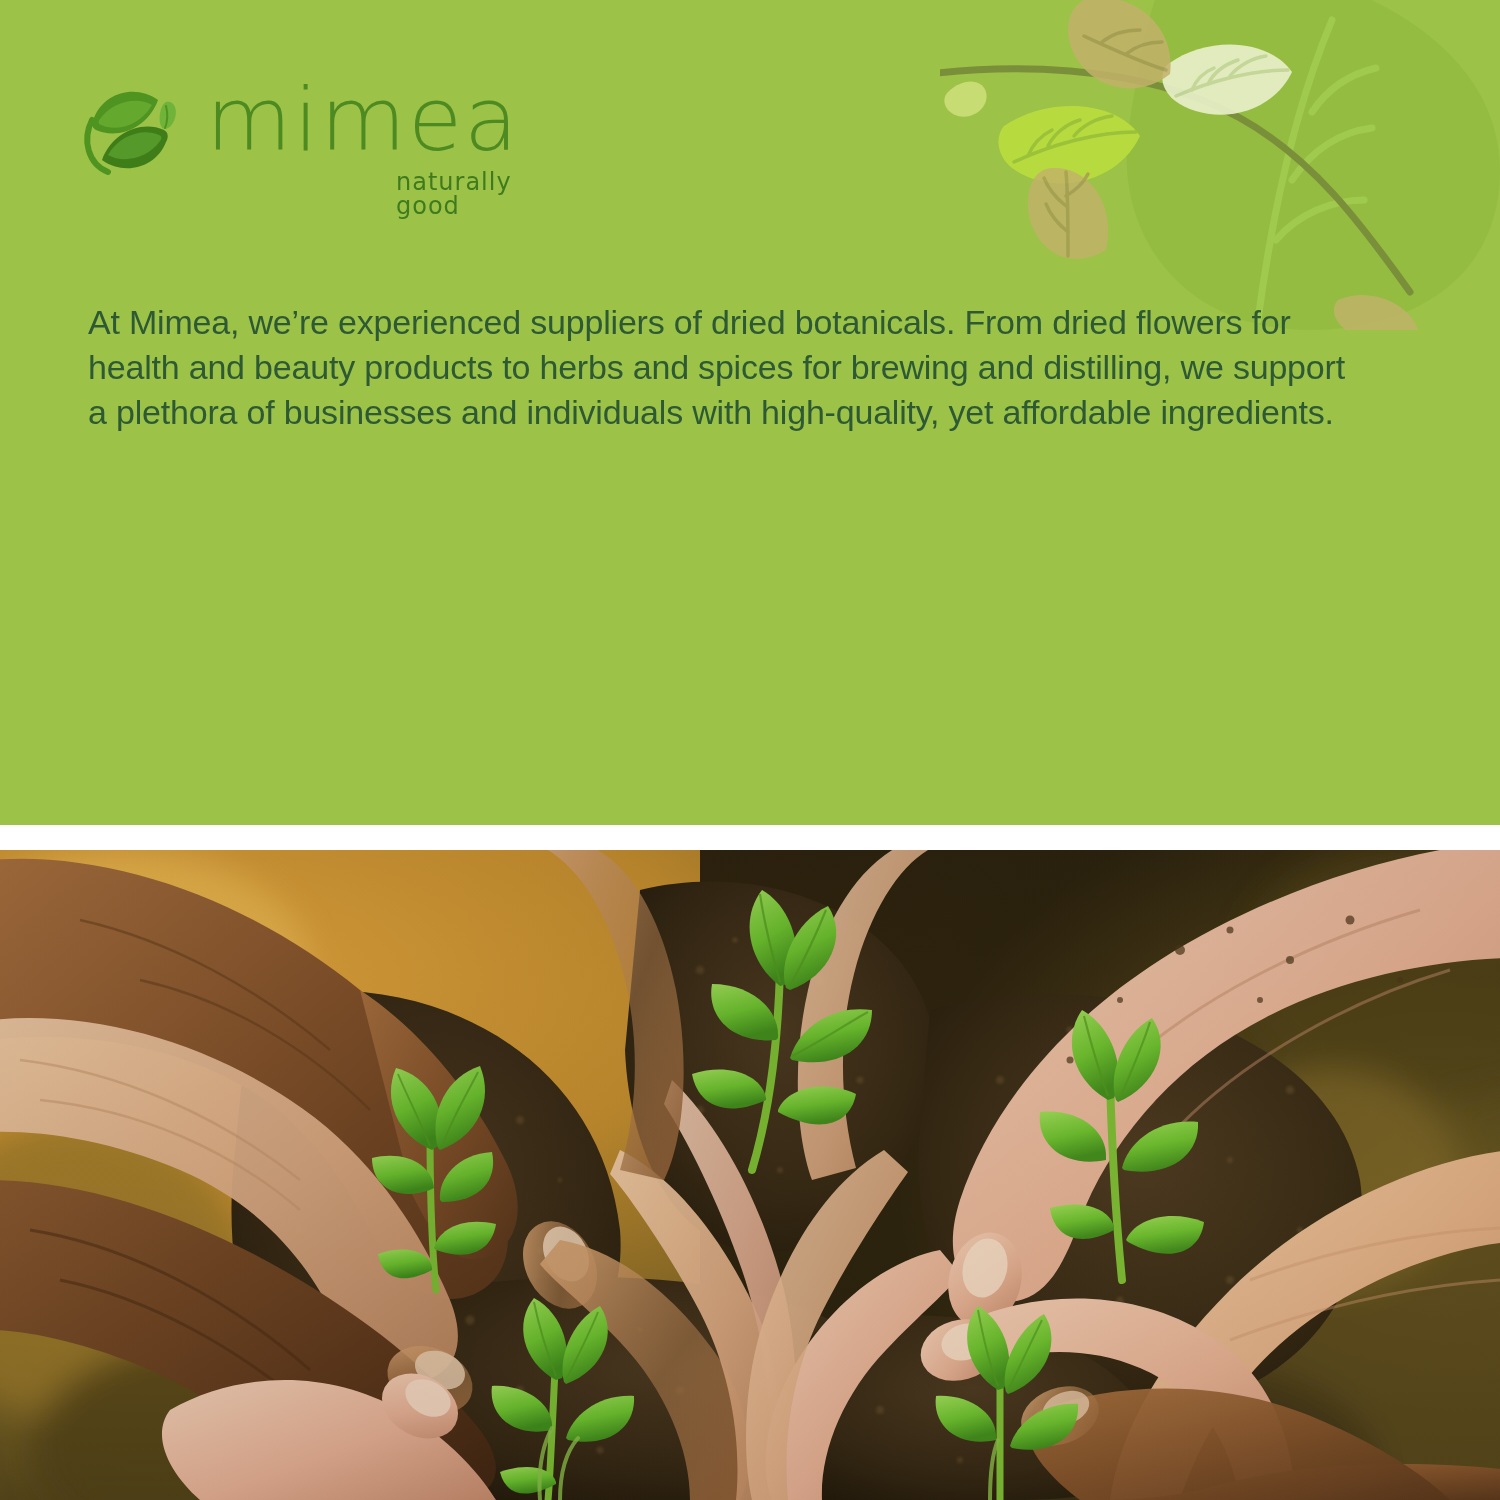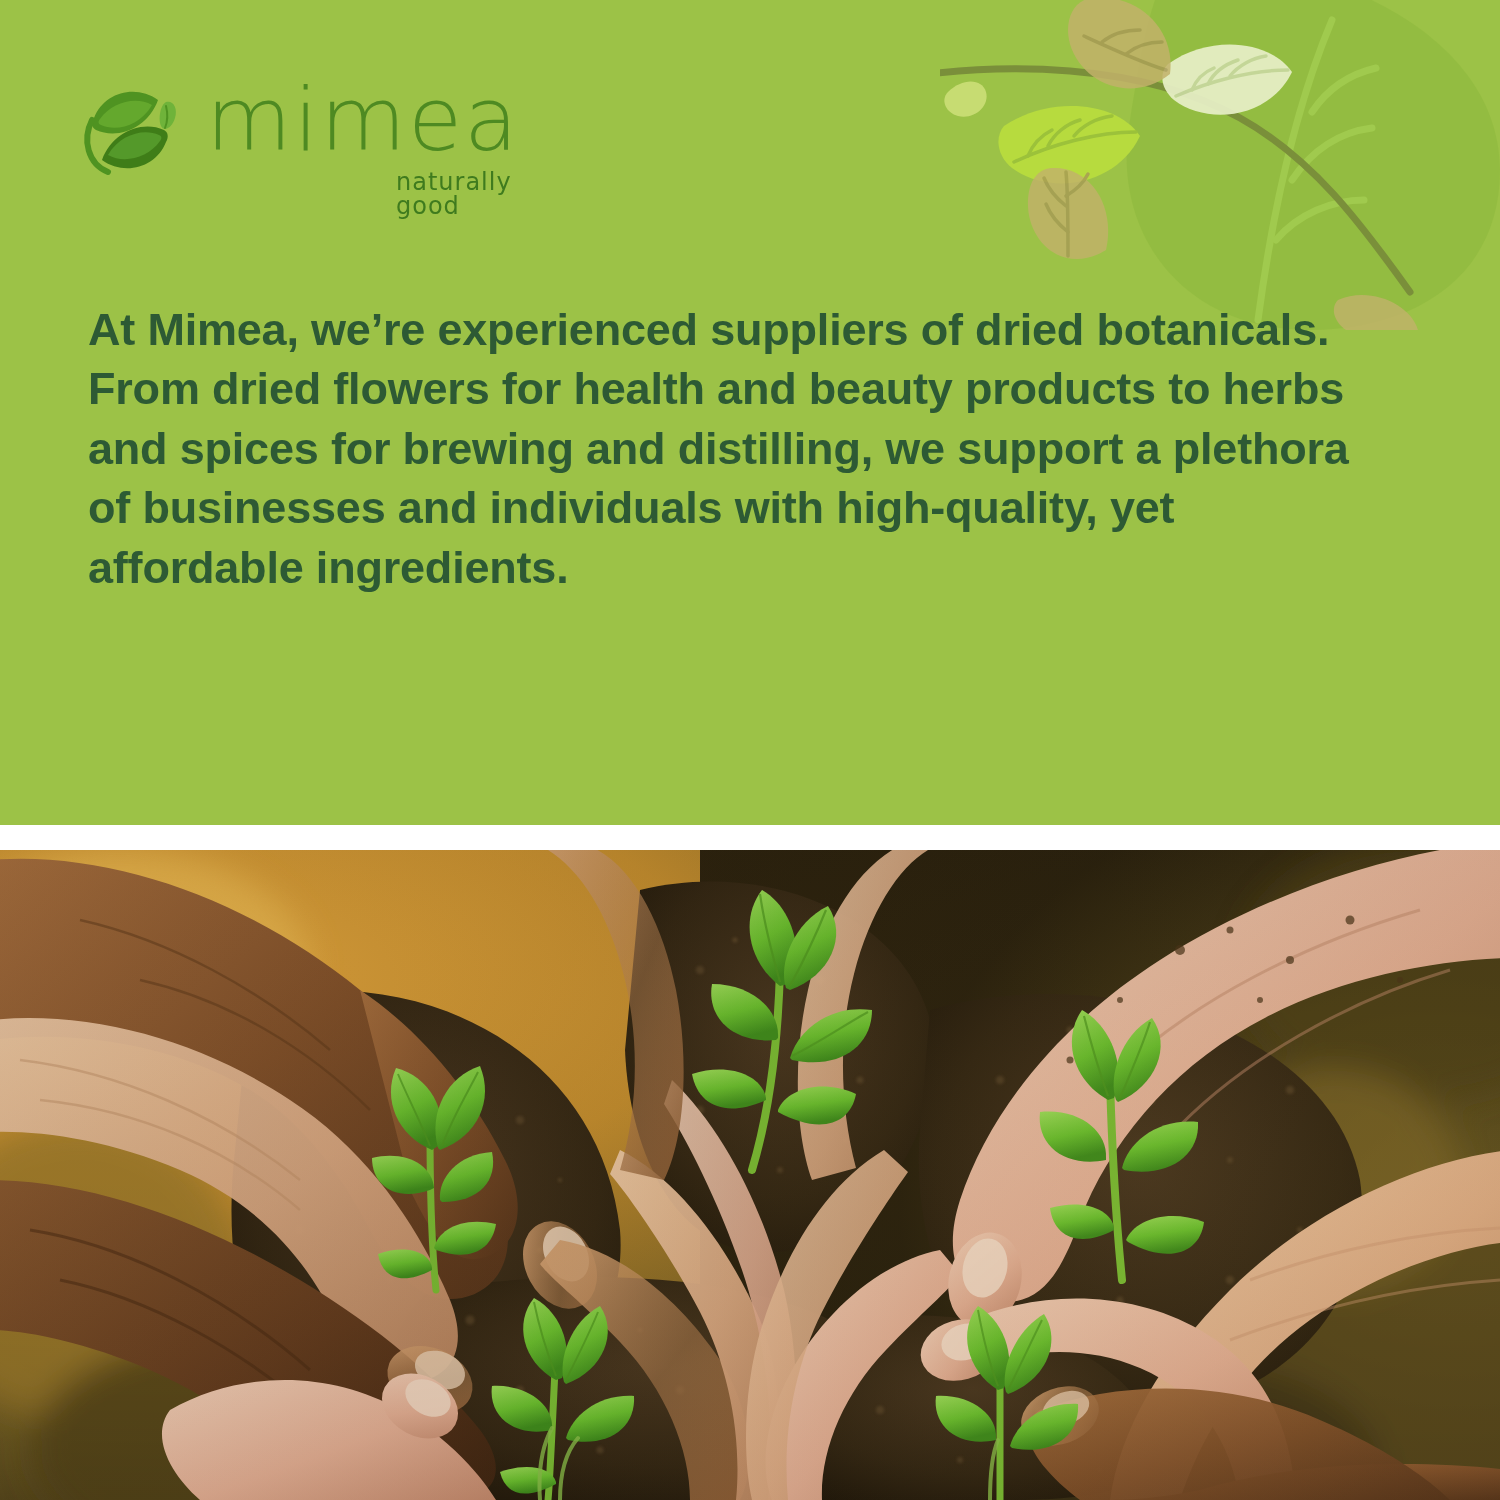--- a/index.html
+++ b/index.html
@@ -42,23 +42,23 @@
   .headline{
     color:#ffffff;
     font-size:74px;
     font-weight:bold;
     line-height:1.06;
     letter-spacing:-1px;
     margin-bottom:18px;
   }
   .body-copy{
     color:#2d5a34;
-    font-size:45px;
+    font-size:34px;
     line-height:1.32;
-    font-weight:700;
+    font-weight:400;
     letter-spacing:-0.2px;
     max-width:1275px;
   }
 
   
   .gap{ position:absolute; left:0; top:825px; width:1500px; height:25px; background:#ffffff; }
 
   
   .photo{
     position:absolute; left:0; top:850px; width:1500px; height:650px;

